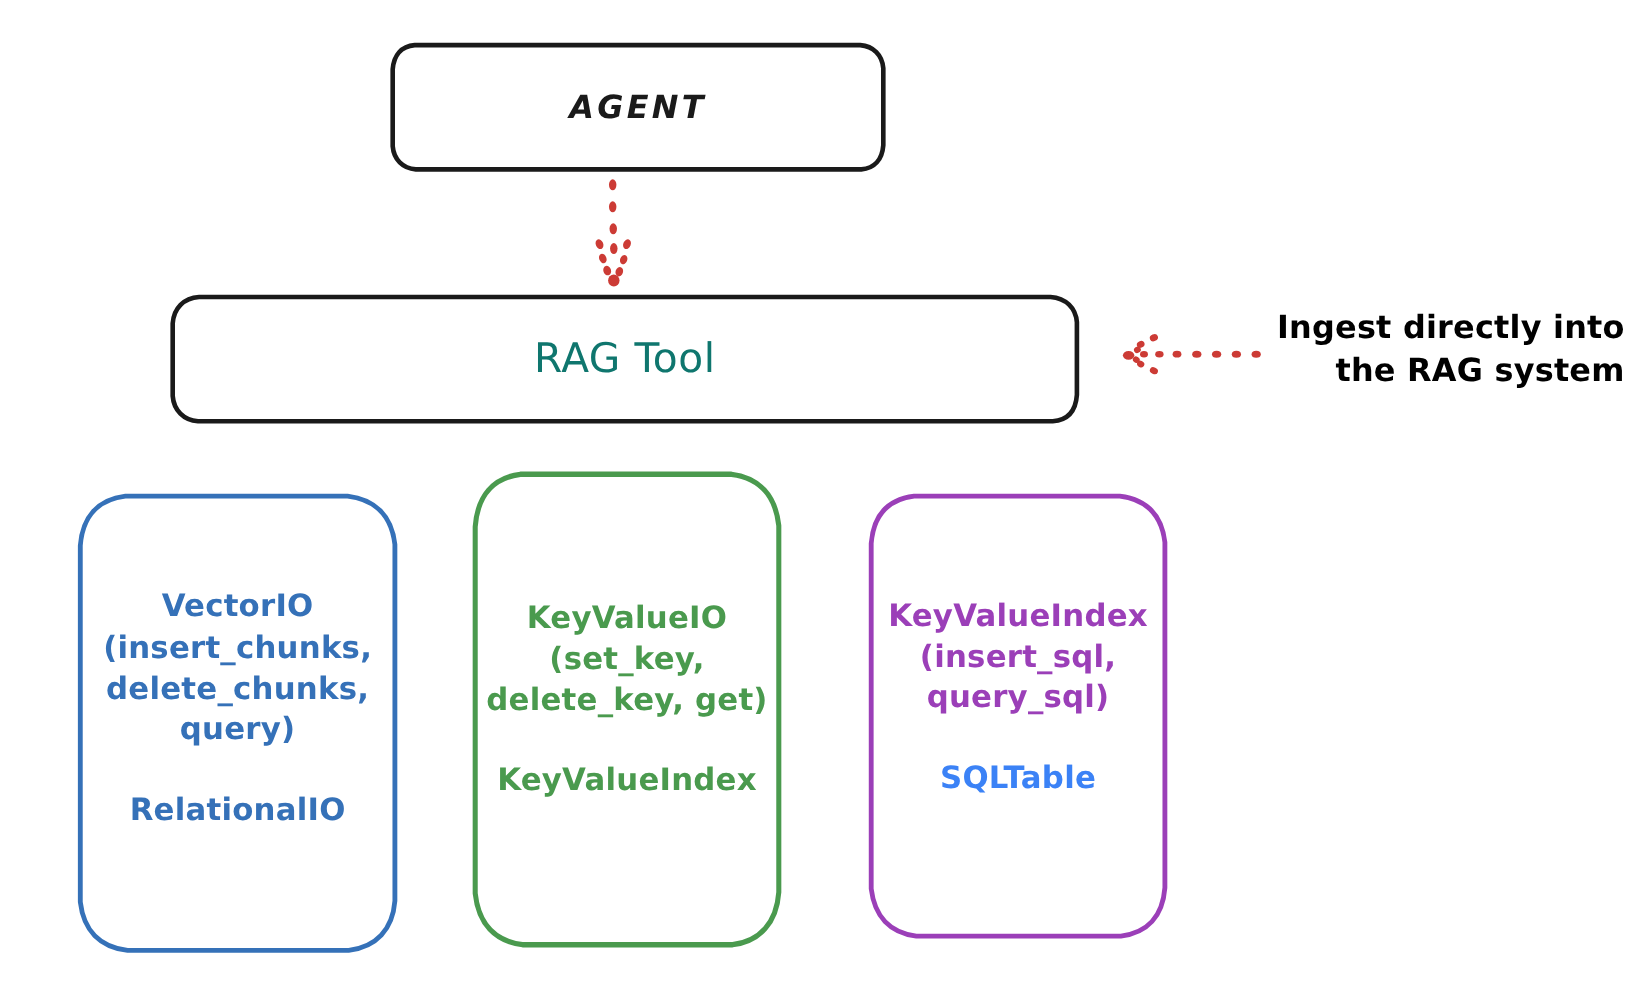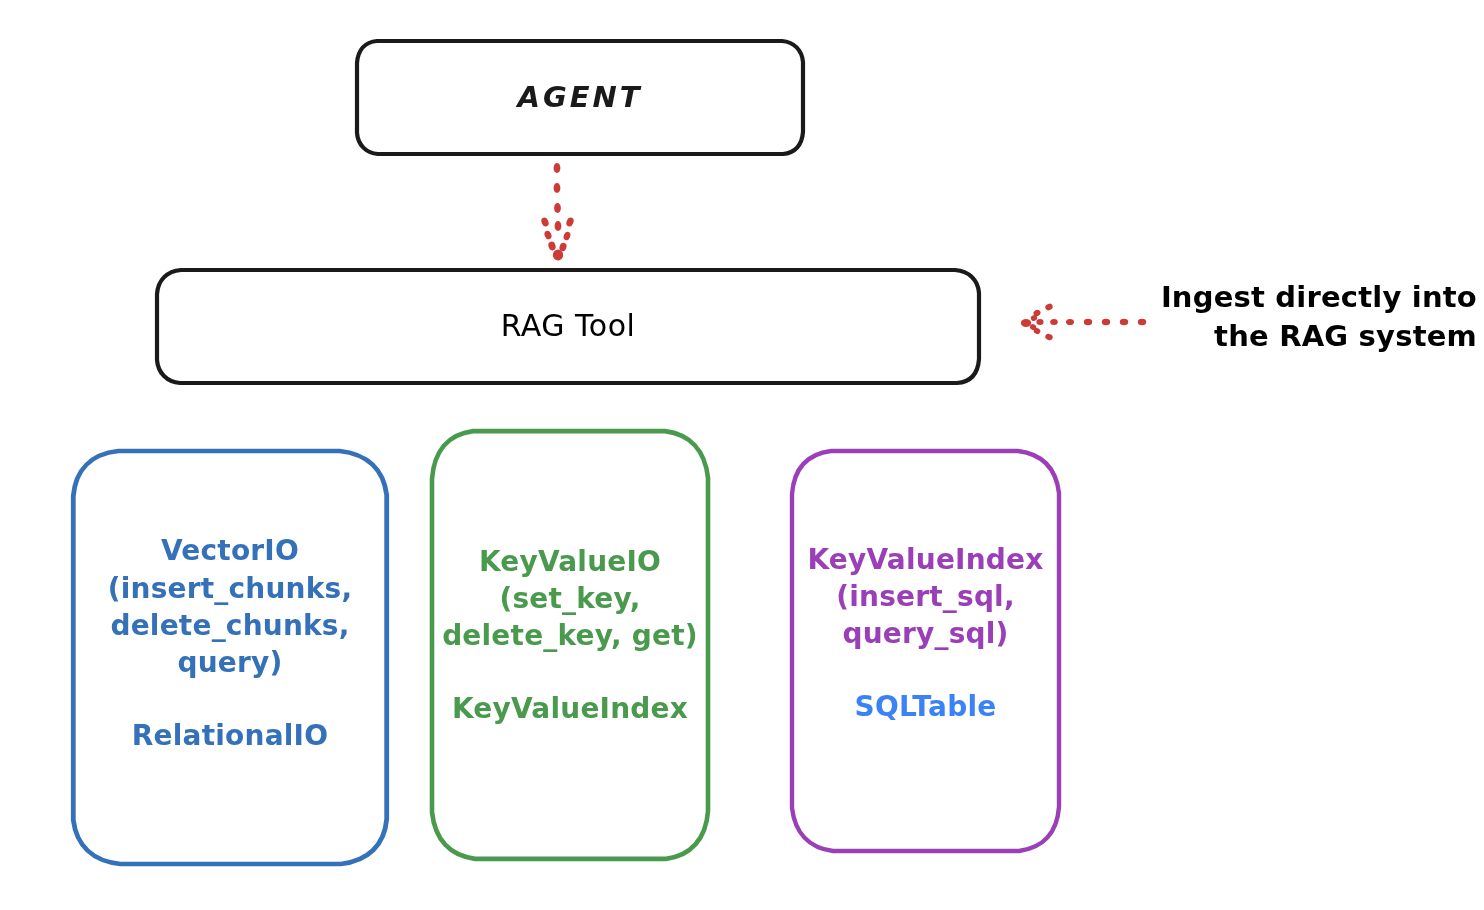--- a/index.html
+++ b/index.html
@@ -58,24 +58,24 @@
 
   
   #rag-box {
     left: 155px;
     top: 268px;
     width: 826px;
     height: 116px;
   }
   #rag-box .box-label {
     font-family: "DejaVu Sans", sans-serif;
-    font-size: 30px;
+    font-size: 37px;
     font-weight: 500;
     letter-spacing: 0.5px;
-    color: #000000;
+    color: #0f766e;
     text-align: right;
   }
 
   
   .provider-box .box-label {
     font-family: "DejaVu Sans", sans-serif;
     font-size: 28px;
     font-weight: 600;
     line-height: 1.33;
     letter-spacing: 0.2px;
@@ -87,21 +87,21 @@
     padding: 0 10px;
     box-sizing: border-box;
   }
   .provider-sub {
     margin-top: 36px;
   }
 
   #vector-box {
     left: 70px;
     top: 448px;
-    width: 320px;
+    width: 292px;
     height: 419px;
   }
   #vector-box .provider-inner { transform: translateY(-14px); }
 
   #kv-box {
     left: 429px;
     top: 428px;
     width: 282px;
     height: 434px;
   }

